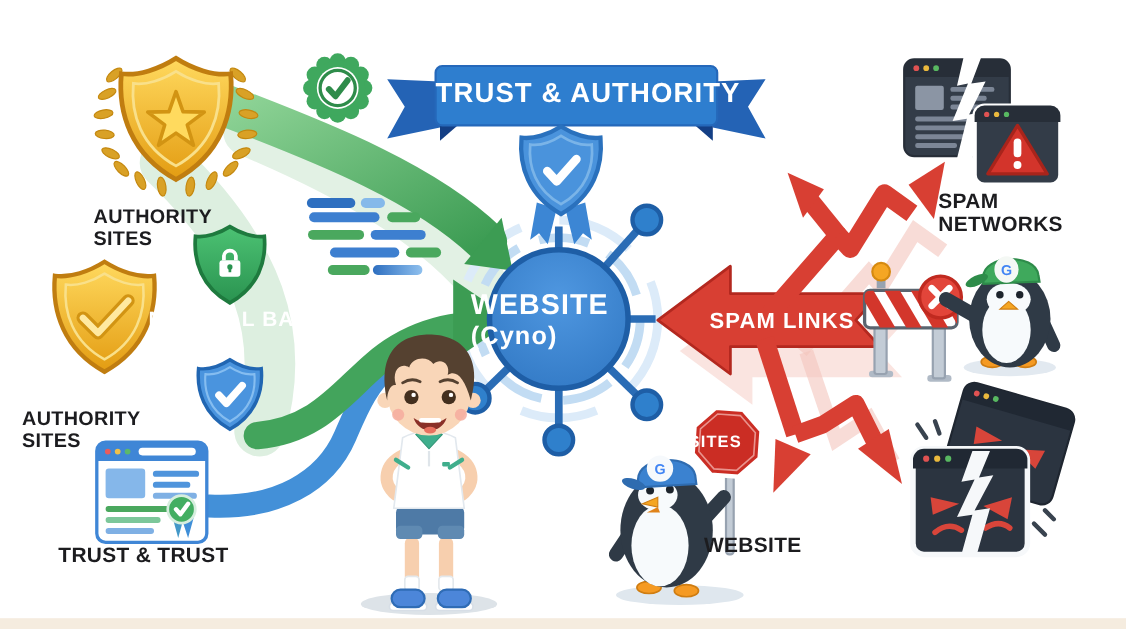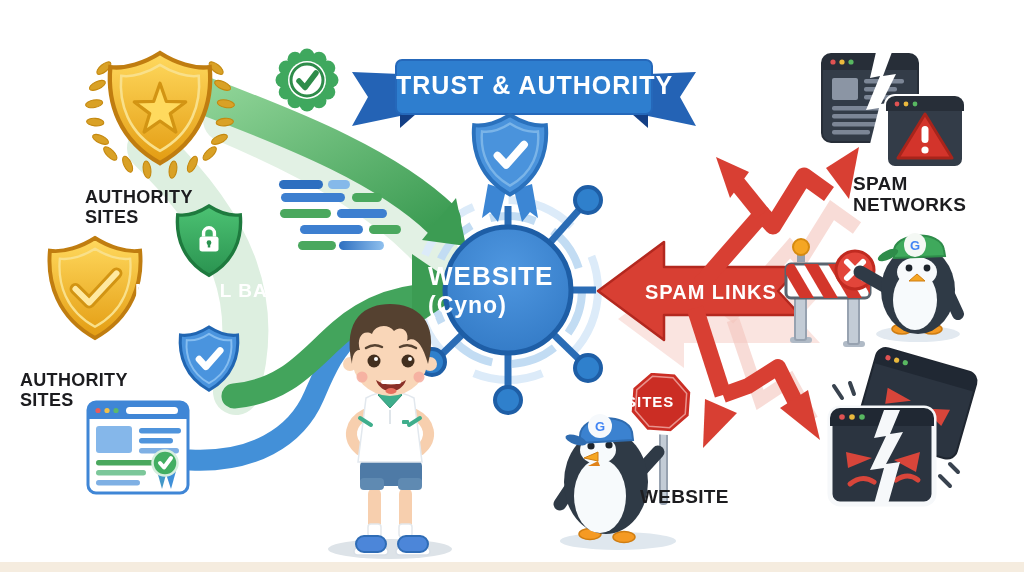--- a/index.html
+++ b/index.html
@@ -408,20 +408,21 @@
 <div class="label l18" style="left:85px;top:164px;width:150px;">
   <span>AUTHORITY</span><br>
   <span>SITES</span>
 </div>
 
 <div class="label l18" style="left:20px;top:347px;width:150px;">
   <span>AUTHORITY</span><br>
   <span>SITES</span>
 </div>
 
+<div class="label l19" style="left:53px;top:496px;width:170px;">TRUST &amp; TRUST</div>
 
 <div class="label l19" style="left:853px;top:174px;width:150px;">
   <span>SPAM</span><br>
   <span>NETWORKS</span>
 </div>
 
 <div class="label l19" style="left:640px;top:487px;width:155px;">
   <span>WEBSITE</span><br>
 </div>
 

